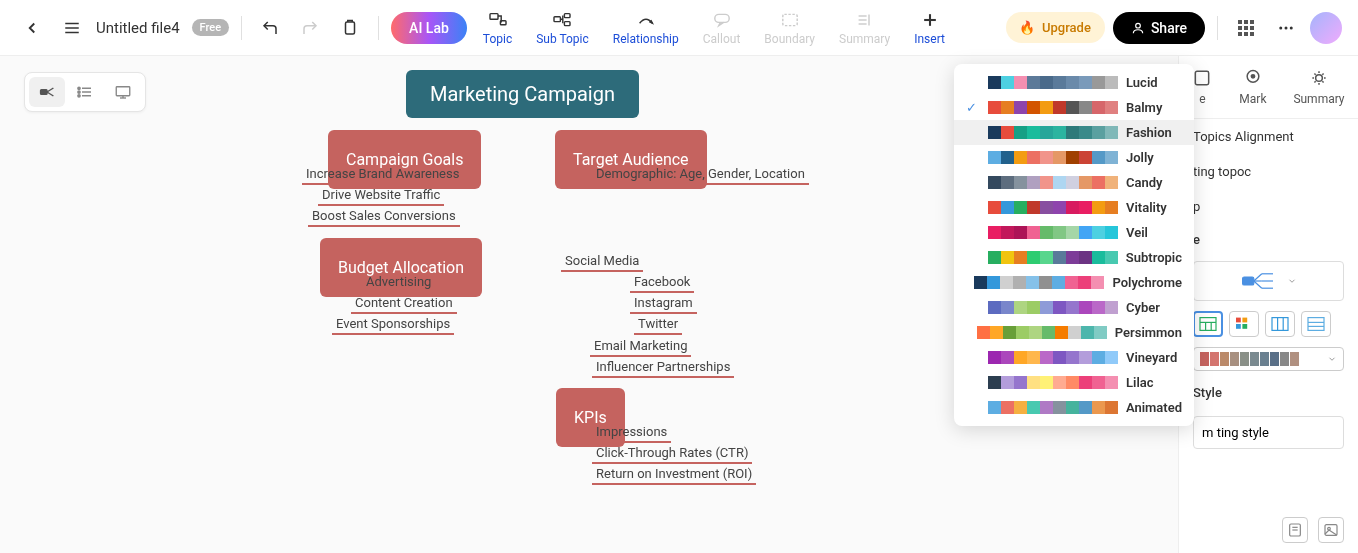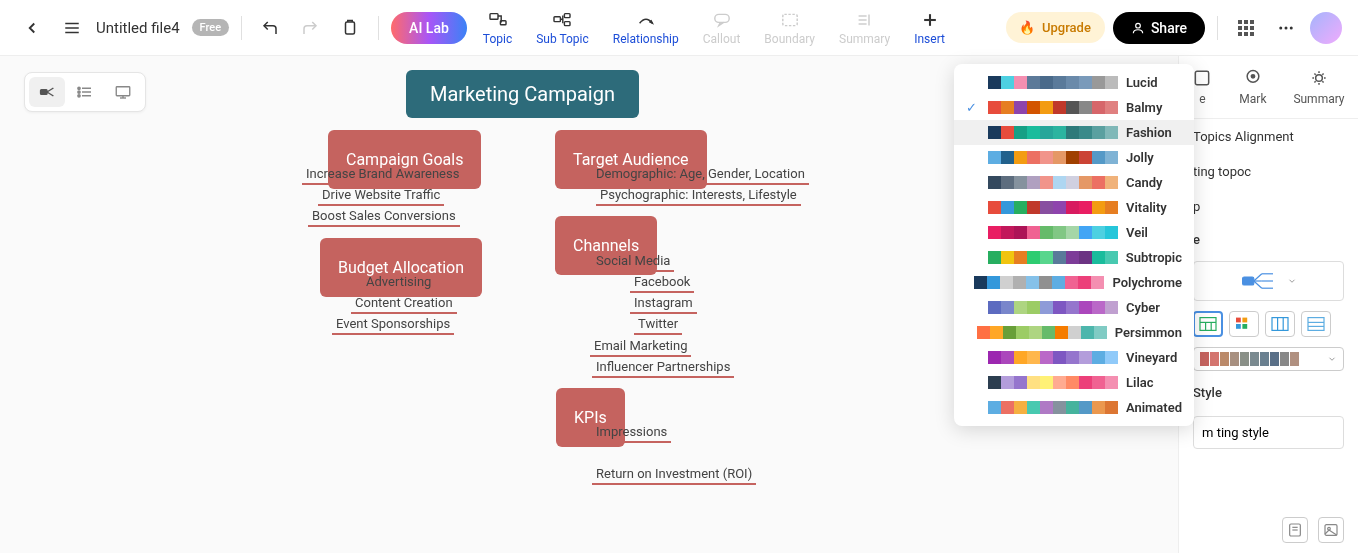--- a/index.html
+++ b/index.html
@@ -226,37 +226,36 @@
 
  <div class="node root" style="left:406px;top:14px">Marketing Campaign</div>
 
  <div class="node branch" style="left:328px;top:74px">Campaign Goals</div>
  <div class="leaf" style="left:302px;top:110px">Increase Brand Awareness</div>
  <div class="leaf" style="left:318px;top:131px">Drive Website Traffic</div>
  <div class="leaf" style="left:308px;top:152px">Boost Sales Conversions</div>
 
  <div class="node branch" style="left:555px;top:74px">Target Audience</div>
  <div class="leaf" style="left:592px;top:110px">Demographic: Age, Gender, Location</div>
- <div class="leaf" style="left:596px;top:131px">Psychographic: Interests, Lifestyle</div>
 
  <div class="node branch" style="left:320px;top:182px">Budget Allocation</div>
  <div class="leaf" style="left:362px;top:218px">Advertising</div>
  <div class="leaf" style="left:351px;top:239px">Content Creation</div>
  <div class="leaf" style="left:332px;top:260px">Event Sponsorships</div>
 
- <div class="node branch" style="left:555px;top:160px">Channels</div>
- <div class="leaf" style="left:592px;top:197px">Social Media</div>
+ <div class="leaf" style="left:561px;top:197px">Social Media</div>
  <div class="leaf" style="left:630px;top:218px">Facebook</div>
  <div class="leaf" style="left:630px;top:239px">Instagram</div>
  <div class="leaf" style="left:634px;top:260px">Twitter</div>
  <div class="leaf" style="left:590px;top:282px">Email Marketing</div>
  <div class="leaf" style="left:592px;top:303px">Influencer Partnerships</div>
 
  <div class="node branch" style="left:556px;top:332px">KPIs</div>
  <div class="leaf" style="left:592px;top:368px">Impressions</div>
+ <div class="leaf" style="left:592px;top:389px">Click-Through Rates (CTR)</div>
  <div class="leaf" style="left:592px;top:410px">Return on Investment (ROI)</div>
 </div>
 
 <div class="palette-popup" id="palette-popup">
     <div class="pal-row">
       <span class="check"></span>
       <div class="pal-sw">
         <span style="background: rgb(26, 58, 92);"></span>
         <span style="background: rgb(77, 208, 225);"></span>
         <span style="background: rgb(244, 143, 177);"></span>

